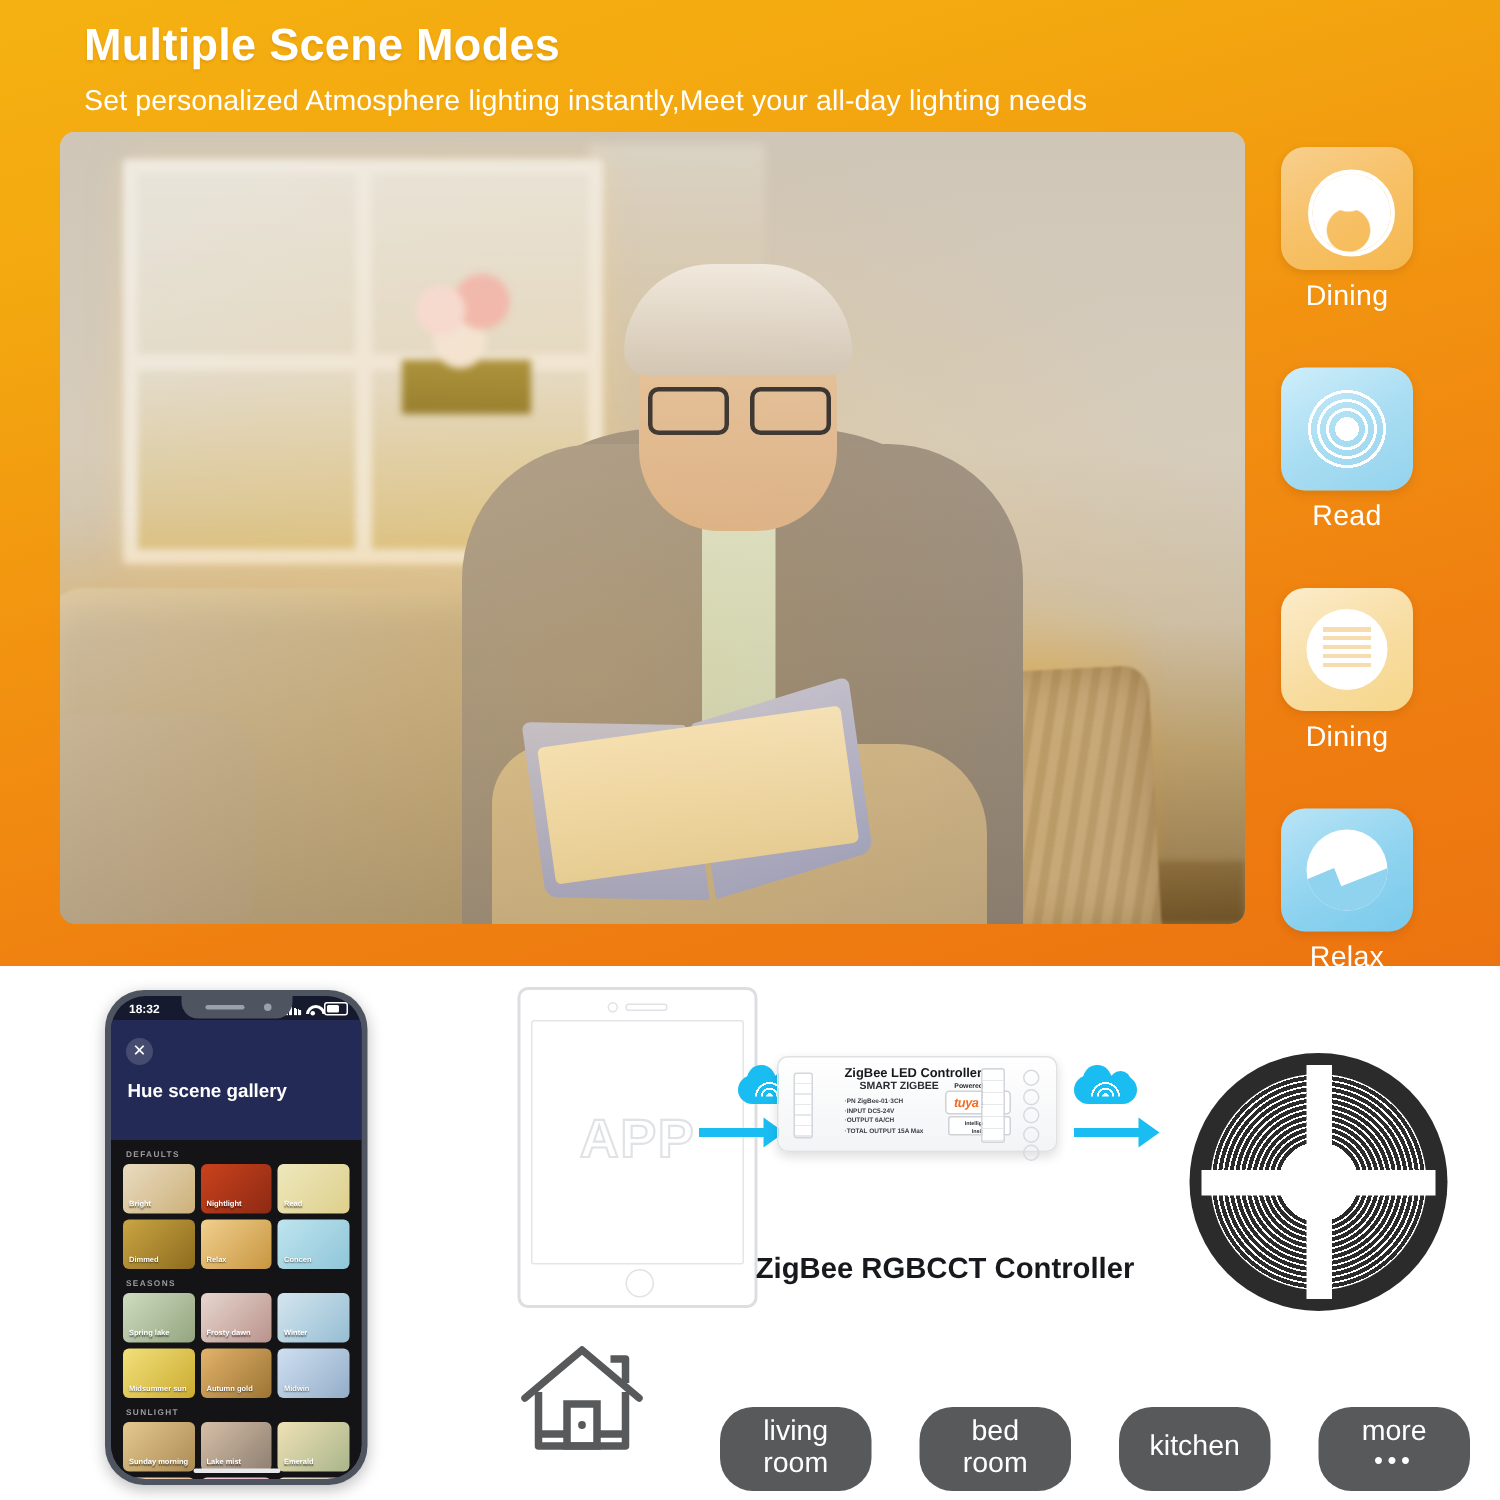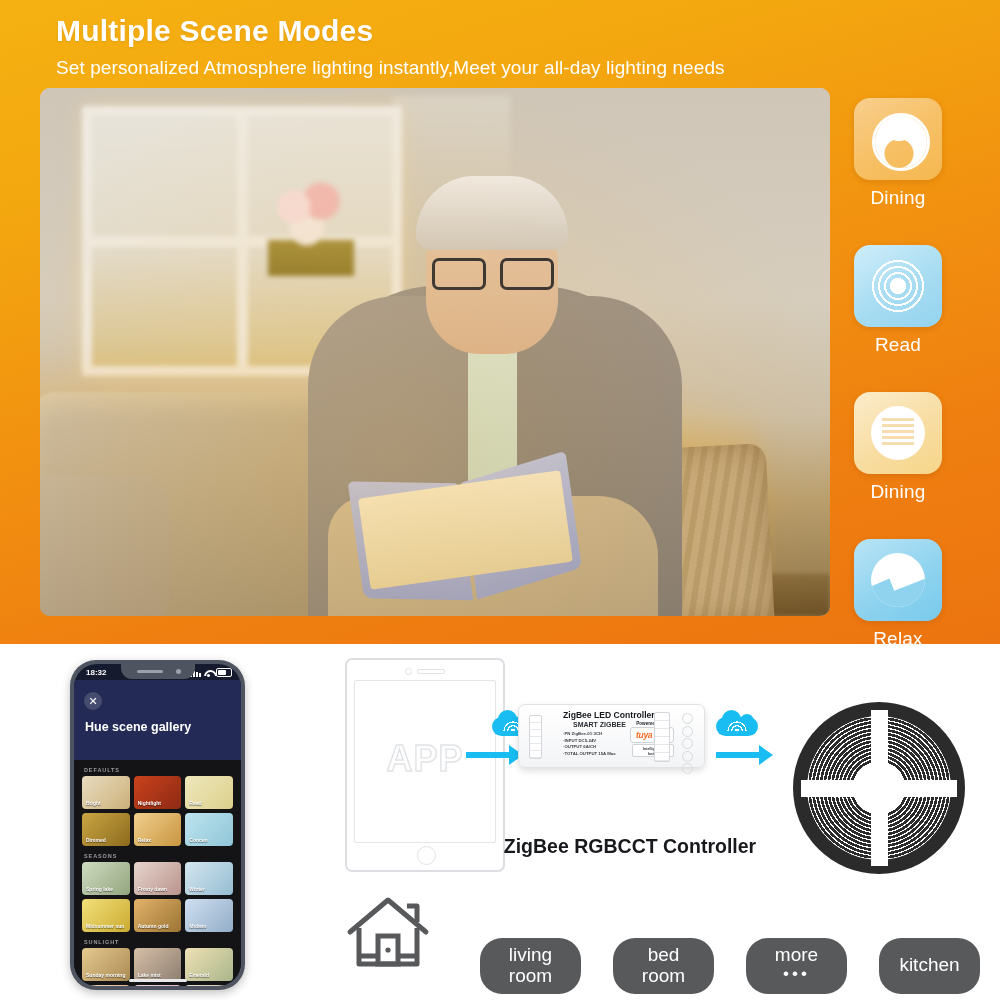--- a/index.html
+++ b/index.html
@@ -541,23 +541,23 @@
 
     <div class="pills">
       <div class="pill">
         <span>living</span>
         <small>room</small>
       </div>
       <div class="pill">
         <span>bed</span>
         <small>room</small>
       </div>
+      <div class="pill" style="padding:17px 0 18px;">
+        <span>kitchen</span>
+      </div>
       <div class="pill">
         <span>more</span>
         <small class="dots">•••</small>
       </div>
-      <div class="pill" style="padding:17px 0 18px;">
-        <span>kitchen</span>
-      </div>
     </div>
 
   </div>
 </div>
 
 </body></html>

